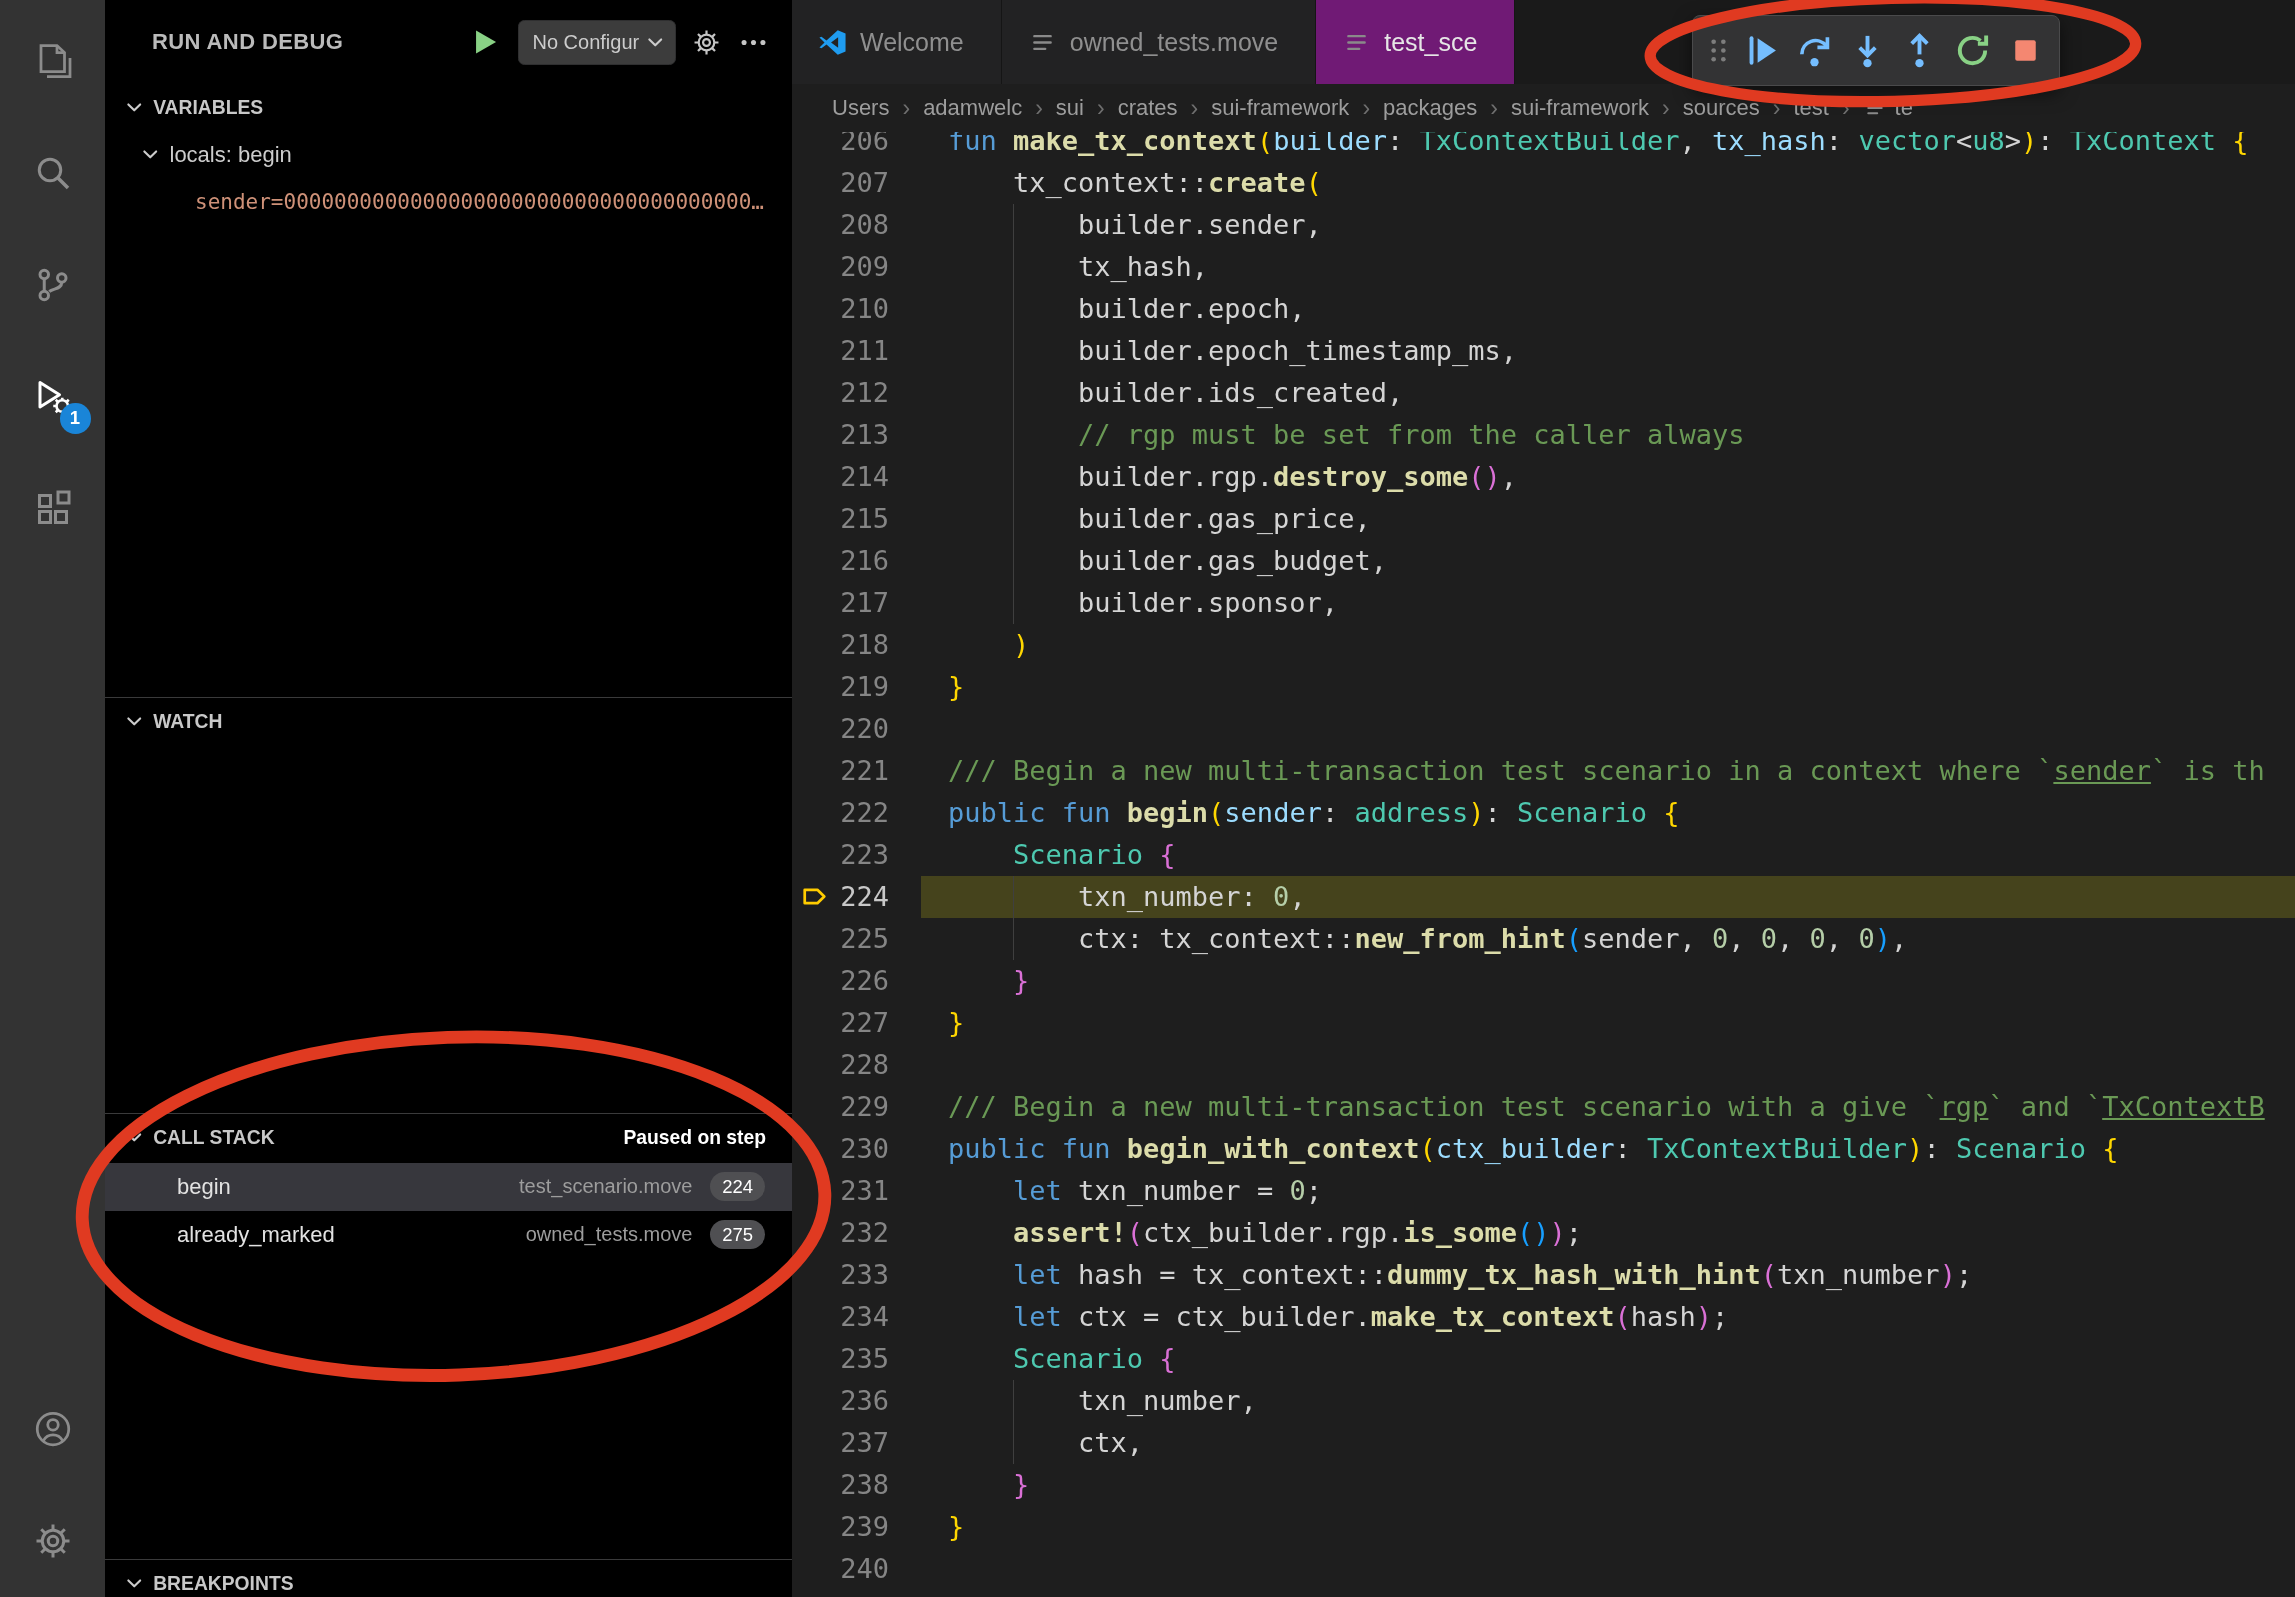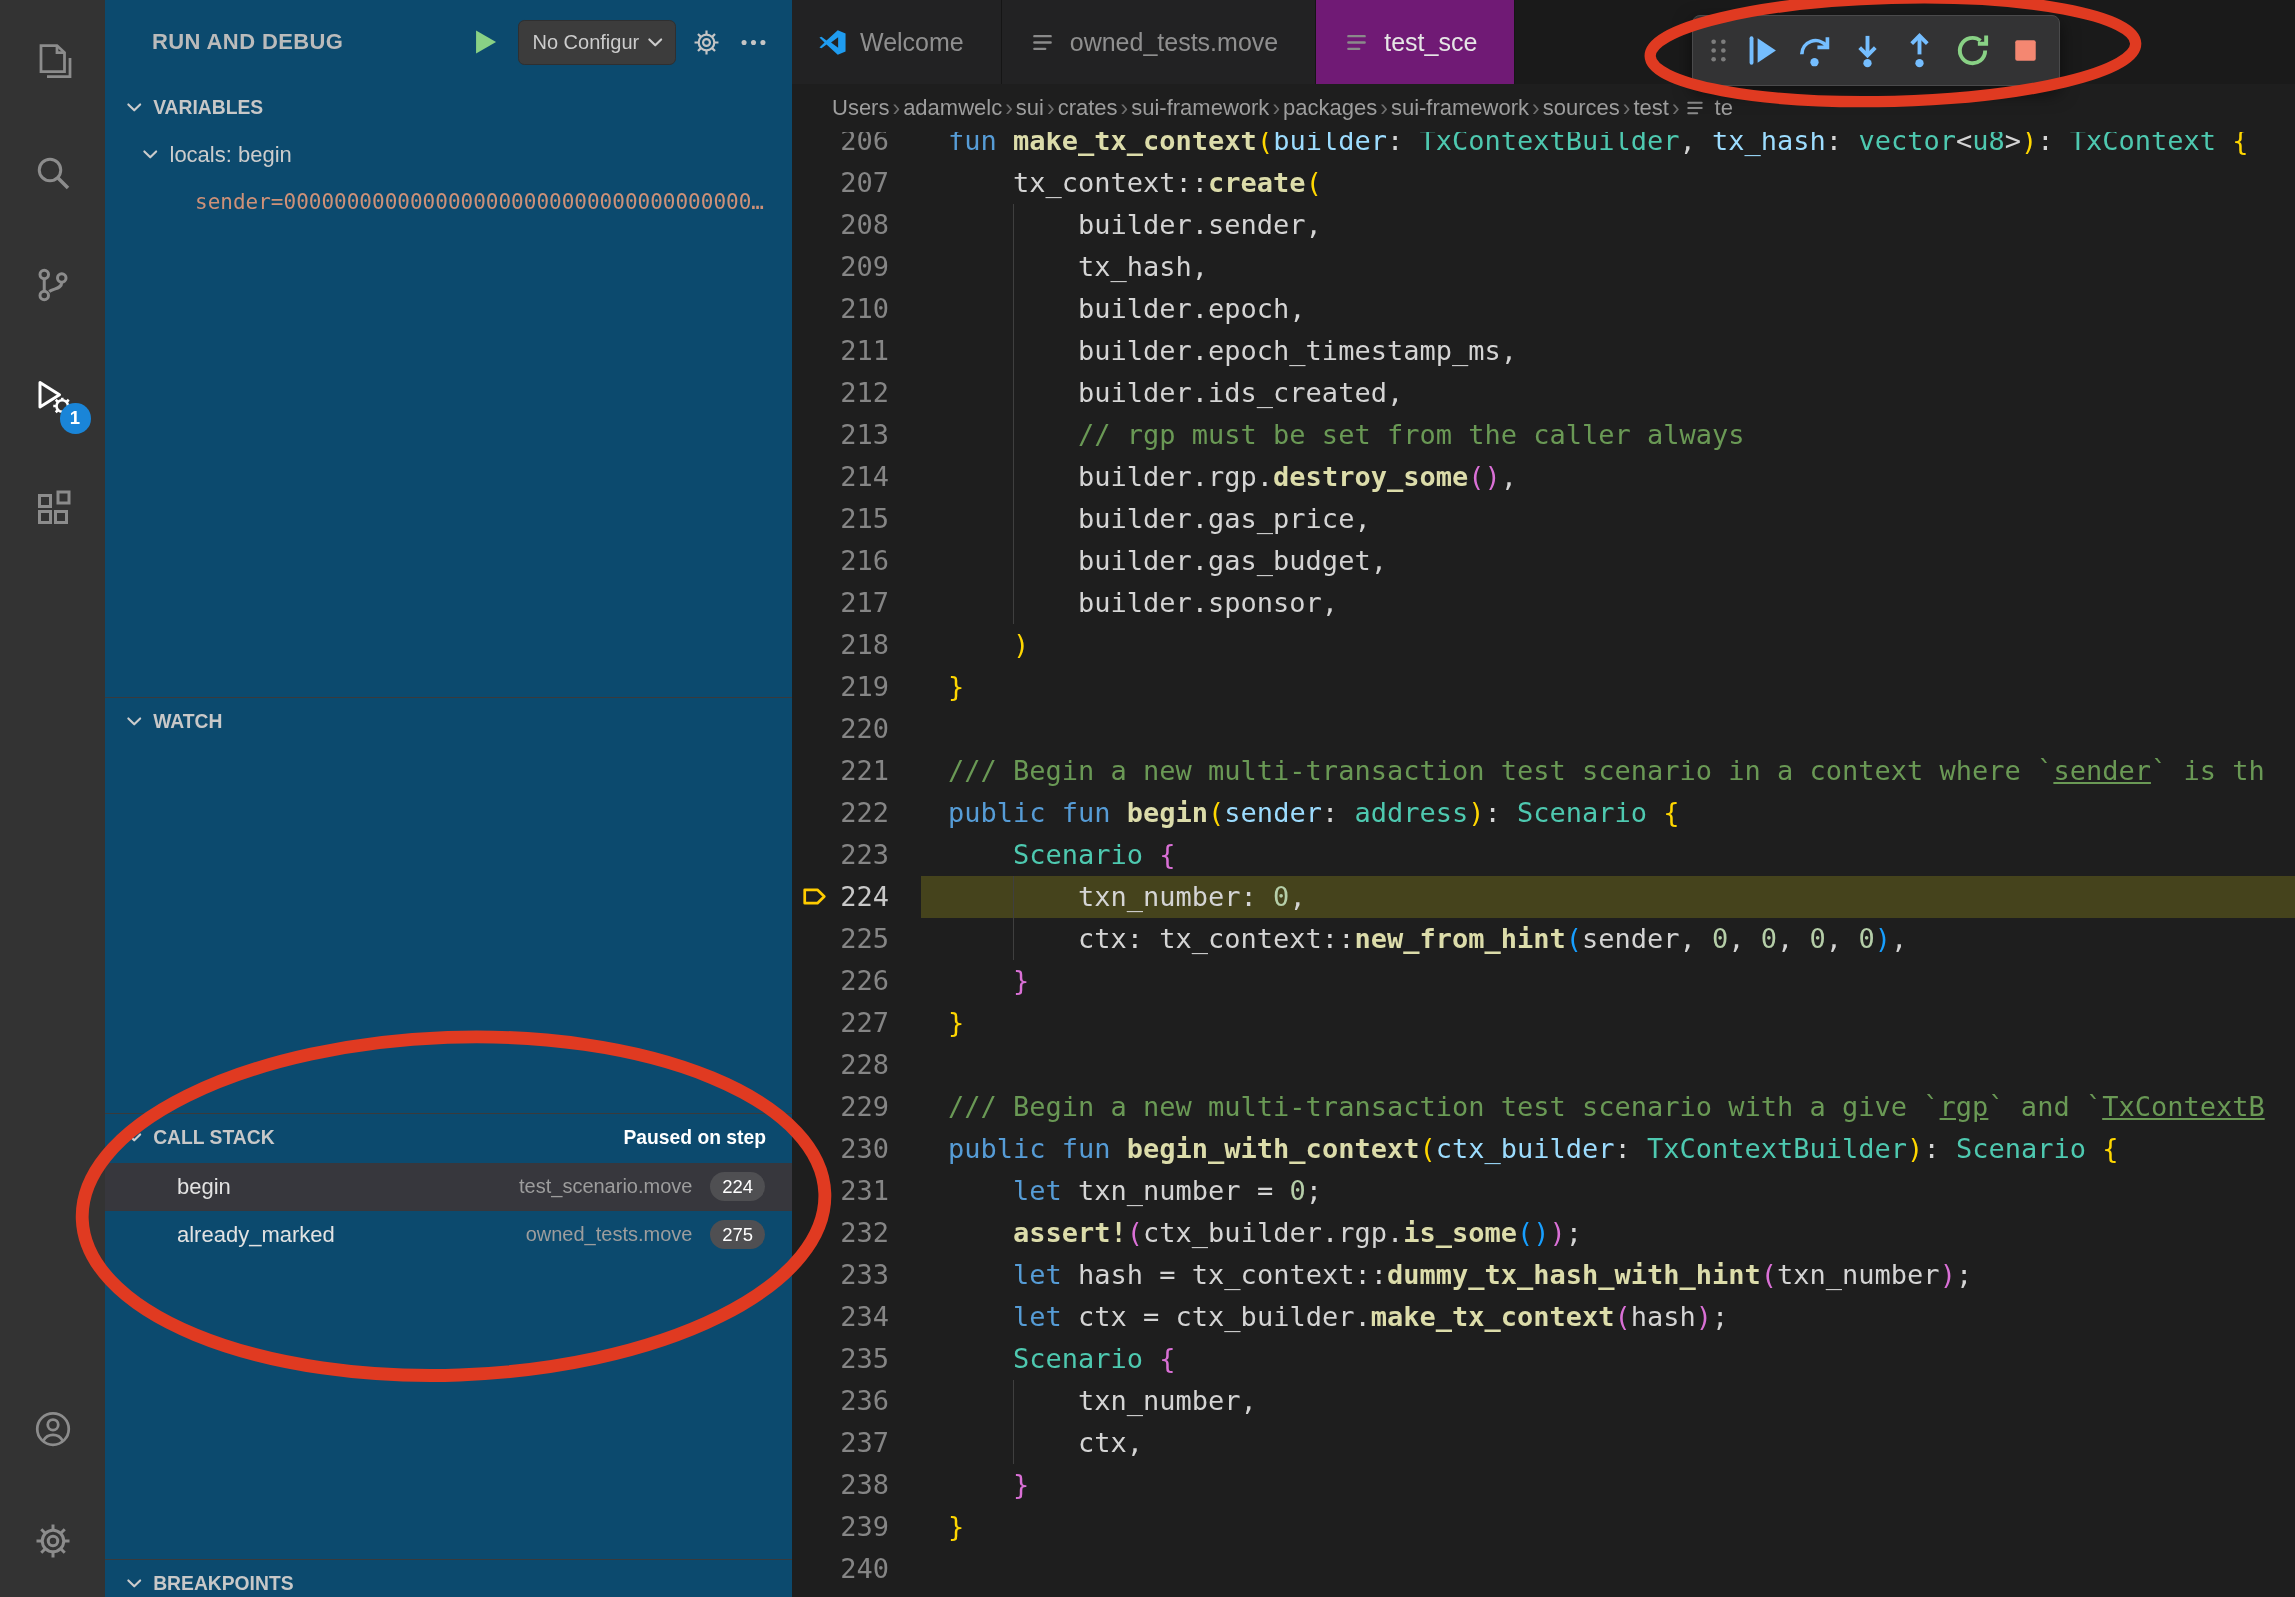--- a/index.html
+++ b/index.html
@@ -11,21 +11,21 @@
   
   .activity-bar { width:105px; flex:none; background:#333333; display:flex; flex-direction:column; align-items:center; z-index:5; padding-top:4.8px; }
   .ab-group { display:flex; flex-direction:column; width:100%; }
   .ab-group.bottom { margin-top:auto; }
   .ab-item { height:112px; width:100%; display:flex; align-items:center; justify-content:center; position:relative; color:#8c8c8c; cursor:pointer; }
   .ab-item.active { color:#ffffff; }
   .ab-item svg { width:40px; height:40px; display:block; }
   .ab-badge { position:absolute; right:14.5px; bottom:19.3px; min-width:31px; height:31px; border-radius:15.3px; background:#1a85d8; color:#fff; font-size:18.5px; display:flex; align-items:center; justify-content:center; font-weight:600; }
 
   
-  .sidebar { width:687px; flex:none; background:#0c4a6e; display:flex; flex-direction:column; color:#cccccc; z-index:4; }
+  .sidebar { width:687px; flex:none; background:#000000; display:flex; flex-direction:column; color:#cccccc; z-index:4; }
   .sidebar-header { height:84px; flex:none; display:flex; align-items:center; gap:16px; padding:0 22.5px 0 47px; }
   .sidebar-title { font-size:22px; font-weight:700; color:#bbbbbb; letter-spacing:0.4px; white-space:nowrap; }
   .start-btn { margin-left:auto; background:none; border:none; padding:0; width:34px; height:34px; cursor:pointer; flex:none; }
   .start-btn svg { width:34px; height:34px; display:block; }
   .config-dd { flex:none; height:45px; max-width:203px; background:#3c3c3c; border:0.8px solid #2f2f30; border-radius:6.4px; display:flex; align-items:center; padding:0 8px 0 13px; gap:4.8px; color:#cccccc; font-size:20px; cursor:pointer; overflow:hidden; }
   .dd-label { white-space:nowrap; overflow:hidden; }
   .dd-chev { display:flex; color:#cccccc; }
   .dd-chev svg { width:22.5px; height:22.5px; }
   .icon-btn { background:none; border:none; padding:0; width:31px; height:31px; color:#c5c5c5; cursor:pointer; flex:none; }
   .icon-btn svg { width:29px; height:29px; display:block; }
@@ -54,21 +54,21 @@
 
   
   .editor { flex:1 1 auto; min-width:0; display:flex; flex-direction:column; background:#1e1e1e; position:relative; z-index:3; }
   .tabbar { height:84px; flex:none; background:#1a1a1a; display:flex; }
   .tabs { display:flex; }
   .tab { display:flex; align-items:center; gap:13px; padding:0 37px 0 26px; font-size:25px; color:#8f8f8f; background:#222223; border-right:0.8px solid #151515; cursor:pointer; white-space:nowrap; }
   .tab.active { background:#701a75; color:#e6e6e6; }
   .tab-icon { display:flex; color:#8a8a8a; flex:none; }
   .tab-icon svg { width:29px; height:29px; }
 
-  .breadcrumbs { height:48px; flex:none; display:flex; align-items:center; gap:3px; padding-left:40px; font-size:22px; color:#9d9d9d; white-space:nowrap; overflow:hidden; }
+  .breadcrumbs { height:48px; flex:none; display:flex; align-items:center; gap:13px; padding-left:40px; font-size:22px; color:#9d9d9d; white-space:nowrap; overflow:hidden; }
   .bc-item { cursor:pointer; }
   .bc-sep { color:#6f6f6f; font-size:23px; }
   .bc-file { display:flex; align-items:center; gap:8px; cursor:pointer;text-align:right; }
   .bc-file-icon { display:flex; color:#8a8a8a; }
   .bc-file-icon svg { width:24px; height:24px; }
 
   .code-wrap { flex:1 1 auto; overflow:hidden; position:relative; font-family:"DejaVu Sans Mono", monospace; font-size:27px; line-height:42px; }
   .code-scroll { position:relative; top:-12px; }
   .code-line { display:flex; height:42px; }
   .gutter { flex:0 0 129px; position:relative; color:#858585; text-align:right; padding-right:32px; }

